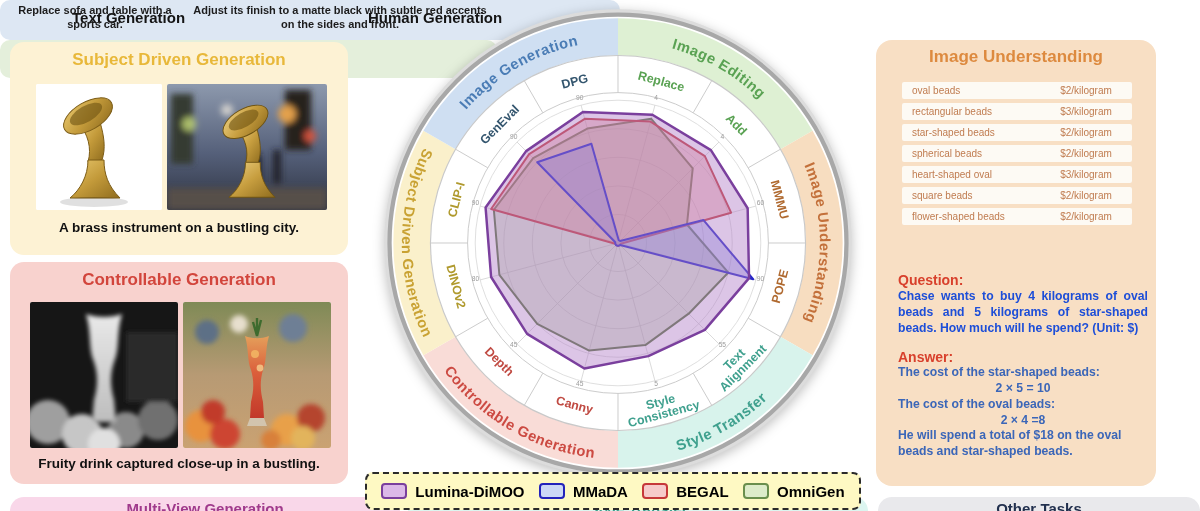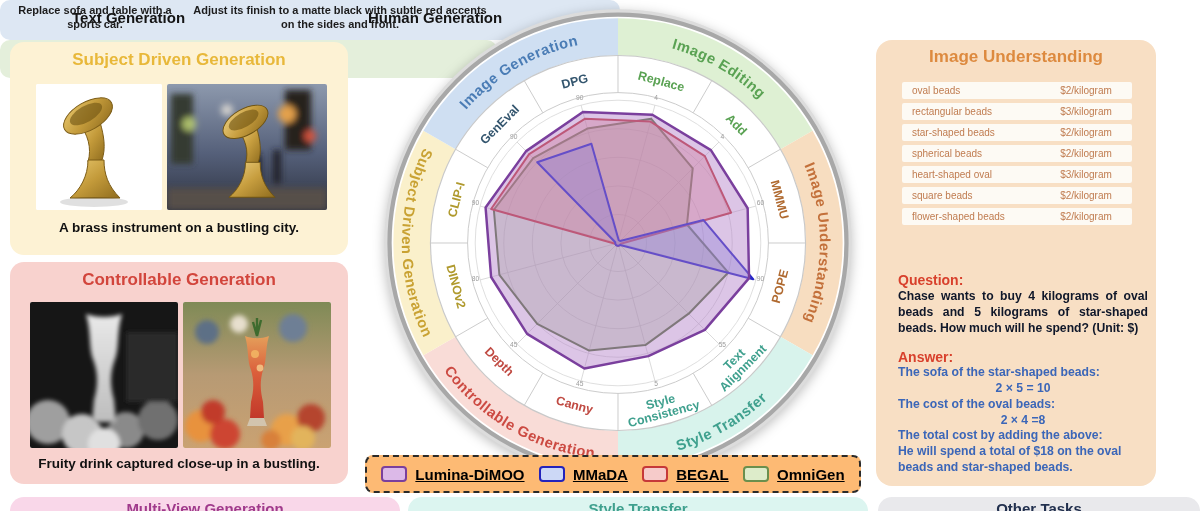--- a/index.html
+++ b/index.html
@@ -17,37 +17,37 @@
   .card h2{margin:0;text-align:center;font-size:17px;font-weight:bold;}
   .sdg h2{color:#e8b83a;padding-top:8px;}
   .cg h2{color:#d2453c;padding-top:8px;}
   .imgrow{position:absolute;display:flex;gap:5px;}
   .imgbox{overflow:hidden;border-radius:2px;background:#fff;}
   .caption{position:absolute;width:100%;text-align:center;font-size:13.5px;font-weight:bold;color:#111;}
   
   .radar-wrap{position:absolute;left:380px;top:5px;width:476px;height:476px;}
   .radar-wrap svg{filter:drop-shadow(0 3px 6px rgba(0,0,0,0.25));}
   
-  .legend{position:absolute;left:365px;top:455px;width:492px;height:34px;background:#fdba74;
+  .legend{position:absolute;left:365px;top:472px;width:492px;height:34px;background:#fef9c3;
           border:2px dashed #2a2a2a;border-radius:8px;display:flex;align-items:center;
-          justify-content:space-evenly;z-index:6;text-decoration:underline;}
+          justify-content:space-evenly;z-index:6;}
   .legend .item{display:flex;align-items:center;gap:8px;}
   .legend .sw{width:26px;height:16px;border-radius:4px;border:2.5px solid #000;box-sizing:border-box;}
   .legend .lab{font-size:15px;font-weight:bold;color:#000;}
   
   .iu{left:876px;top:40px;width:280px;height:446px;background:#f8dfc4;border-radius:16px;}
   .iu h2{color:#dd8a3f;padding-top:7px;}
   .beadtable{position:absolute;left:26px;top:42px;width:230px;}
   .brow{display:flex;justify-content:flex-start;background:#fdfaf4;border-radius:2px;
         margin-bottom:4px;padding:3px 10px;font-size:10px;color:#c07c50;}
   .brow .bi{width:138px;}
   .brow .bp{width:82px;margin-left:44px;}
   .qa{position:absolute;left:16px;width:250px;margin-left:6px;}
   .qlabel{font-size:14px;font-weight:bold;color:#d8402c;}
-  .qtext{font-size:12.2px;font-weight:bold;color:#0f172a;line-height:1.32;text-align:justify;}
+  .qtext{font-size:12.2px;font-weight:bold;color:#1d4ed8;line-height:1.32;text-align:justify;}
   .ans-line{font-size:12.2px;font-weight:bold;color:#3b66b8;line-height:1.3;}
   .ans-line.center{text-align:center;}
   
   .bstrip{position:absolute;top:497px;height:40px;border-radius:14px;text-align:center;}
   .bstrip .lbl{font-size:15px;font-weight:bold;padding-top:3px;}
   .b1{left:10px;width:390px;background:#f9d7e9;}
   .b1 .lbl{color:#a03a8c;}
   .b2{left:408px;width:460px;background:#dcf5f0;}
   .b2 .lbl{color:#3fa08e;}
   .b3{left:878px;width:322px;background:#e9e9ec;}
@@ -336,25 +336,24 @@
           <span class="bi">flower-shaped beads</span>
           <span class="bp">$2/kilogram</span>
         </div>
     </div>
     <div class="qa" style="top:232px;">
       <div class="qlabel">Question:</div>
       <div class="qtext">Chase wants to buy 4 kilograms of oval beads and 5 kilograms of star-shaped beads. How much will he spend? (Unit: $)</div>
     </div>
     <div class="qa" style="top:309px;">
       <div class="qlabel">Answer:</div>
-      <div class="ans-line">The sofa of the star-shaped beads:</div>
+      <div class="ans-line">The cost of the star-shaped beads:</div>
       <div class="ans-line center">2 × 5 = 10</div>
       <div class="ans-line">The cost of the oval beads:</div>
       <div class="ans-line center">2 × 4 =8</div>
-      <div class="ans-line">The total cost by adding the above:</div>
       <div class="ans-line">He will spend a total of $18 on the oval beads and star-shaped beads.</div>
     </div>
   </div>
 
   <div class="bstrip b1">
     <div class="lbl">Multi-View Generation</div>
   </div>
   <div class="bstrip b2">
     <div class="lbl">Style Transfer</div>
   </div>

